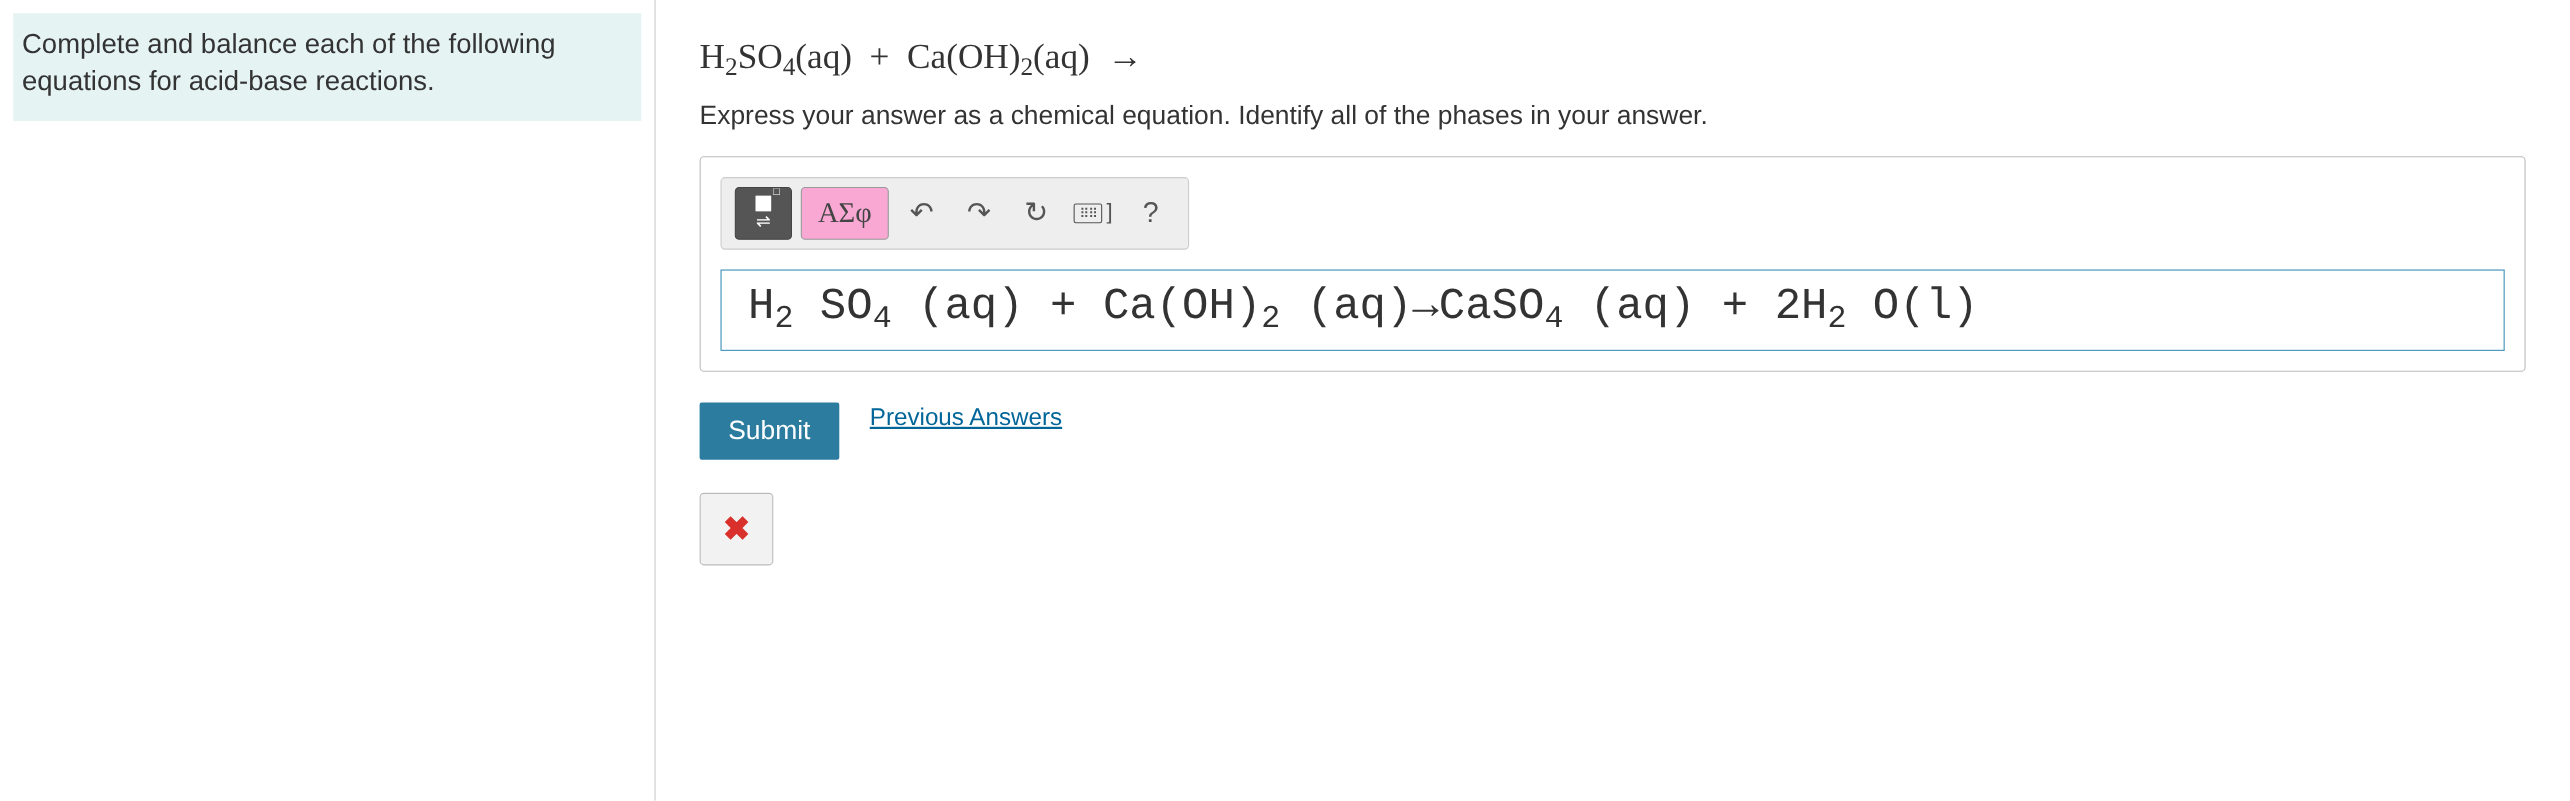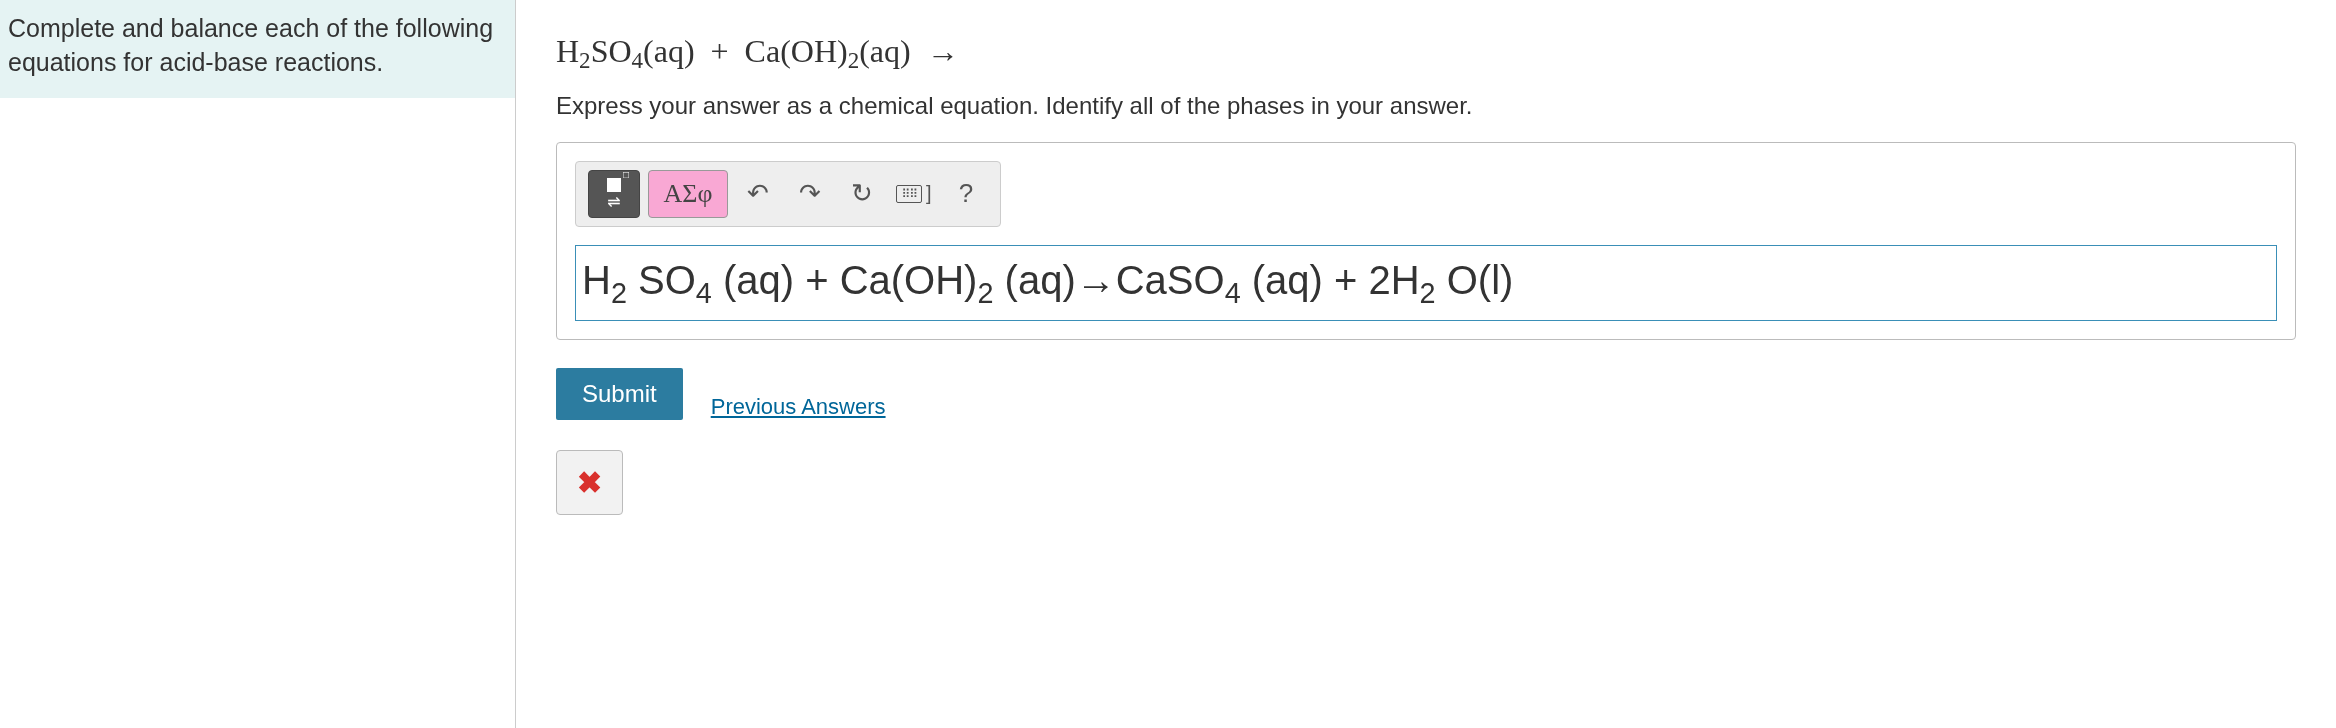--- a/index.html
+++ b/index.html
@@ -8,23 +8,23 @@
       font-size: 20px;
       color: #333;
       background: #fff;
     }
     .container {
       display: flex;
       width: 2336px;
       min-height: 728px;
     }
     .left-panel {
-      width: 516px;
+      width: 596px;
       border-right: 1px solid #ccc;
-      padding: 0;
+      padding: 12px;
     }
     .instruction-box {
       background: #e5f3f3;
       padding: 12px 20px 18px 8px;
       font-size: 25px;
       line-height: 1.35;
       color: #333;
     }
     .right-panel {
       flex: 1;
@@ -107,33 +107,33 @@
       height: 44px;
       display: flex;
       align-items: center;
       justify-content: center;
       color: #555;
       font-size: 26px;
       cursor: pointer;
     }
     .answer-input {
       border: 1.5px solid #3a8fb7;
-      padding: 10px 6px;
-      font-family: Liberation Sans, sans-serif;
+      padding: 10px 24px;
+      font-family: Liberation Mono, monospace;
       font-size: 40px;
       color: #333;
       line-height: 1.2;
     }
     .answer-input .sub {
       font-size: 0.72em;
       vertical-align: -0.3em;
     }
     .submit-row {
       display: flex;
-      align-items: flex-end;
+      align-items: flex-start;
       gap: 28px;
       margin-bottom: 30px;
     }
     .submit-btn {
       background: #2c7ca0;
       color: #fff;
       border: none;
       padding: 12px 26px;
       font-size: 24px;
       cursor: pointer;

